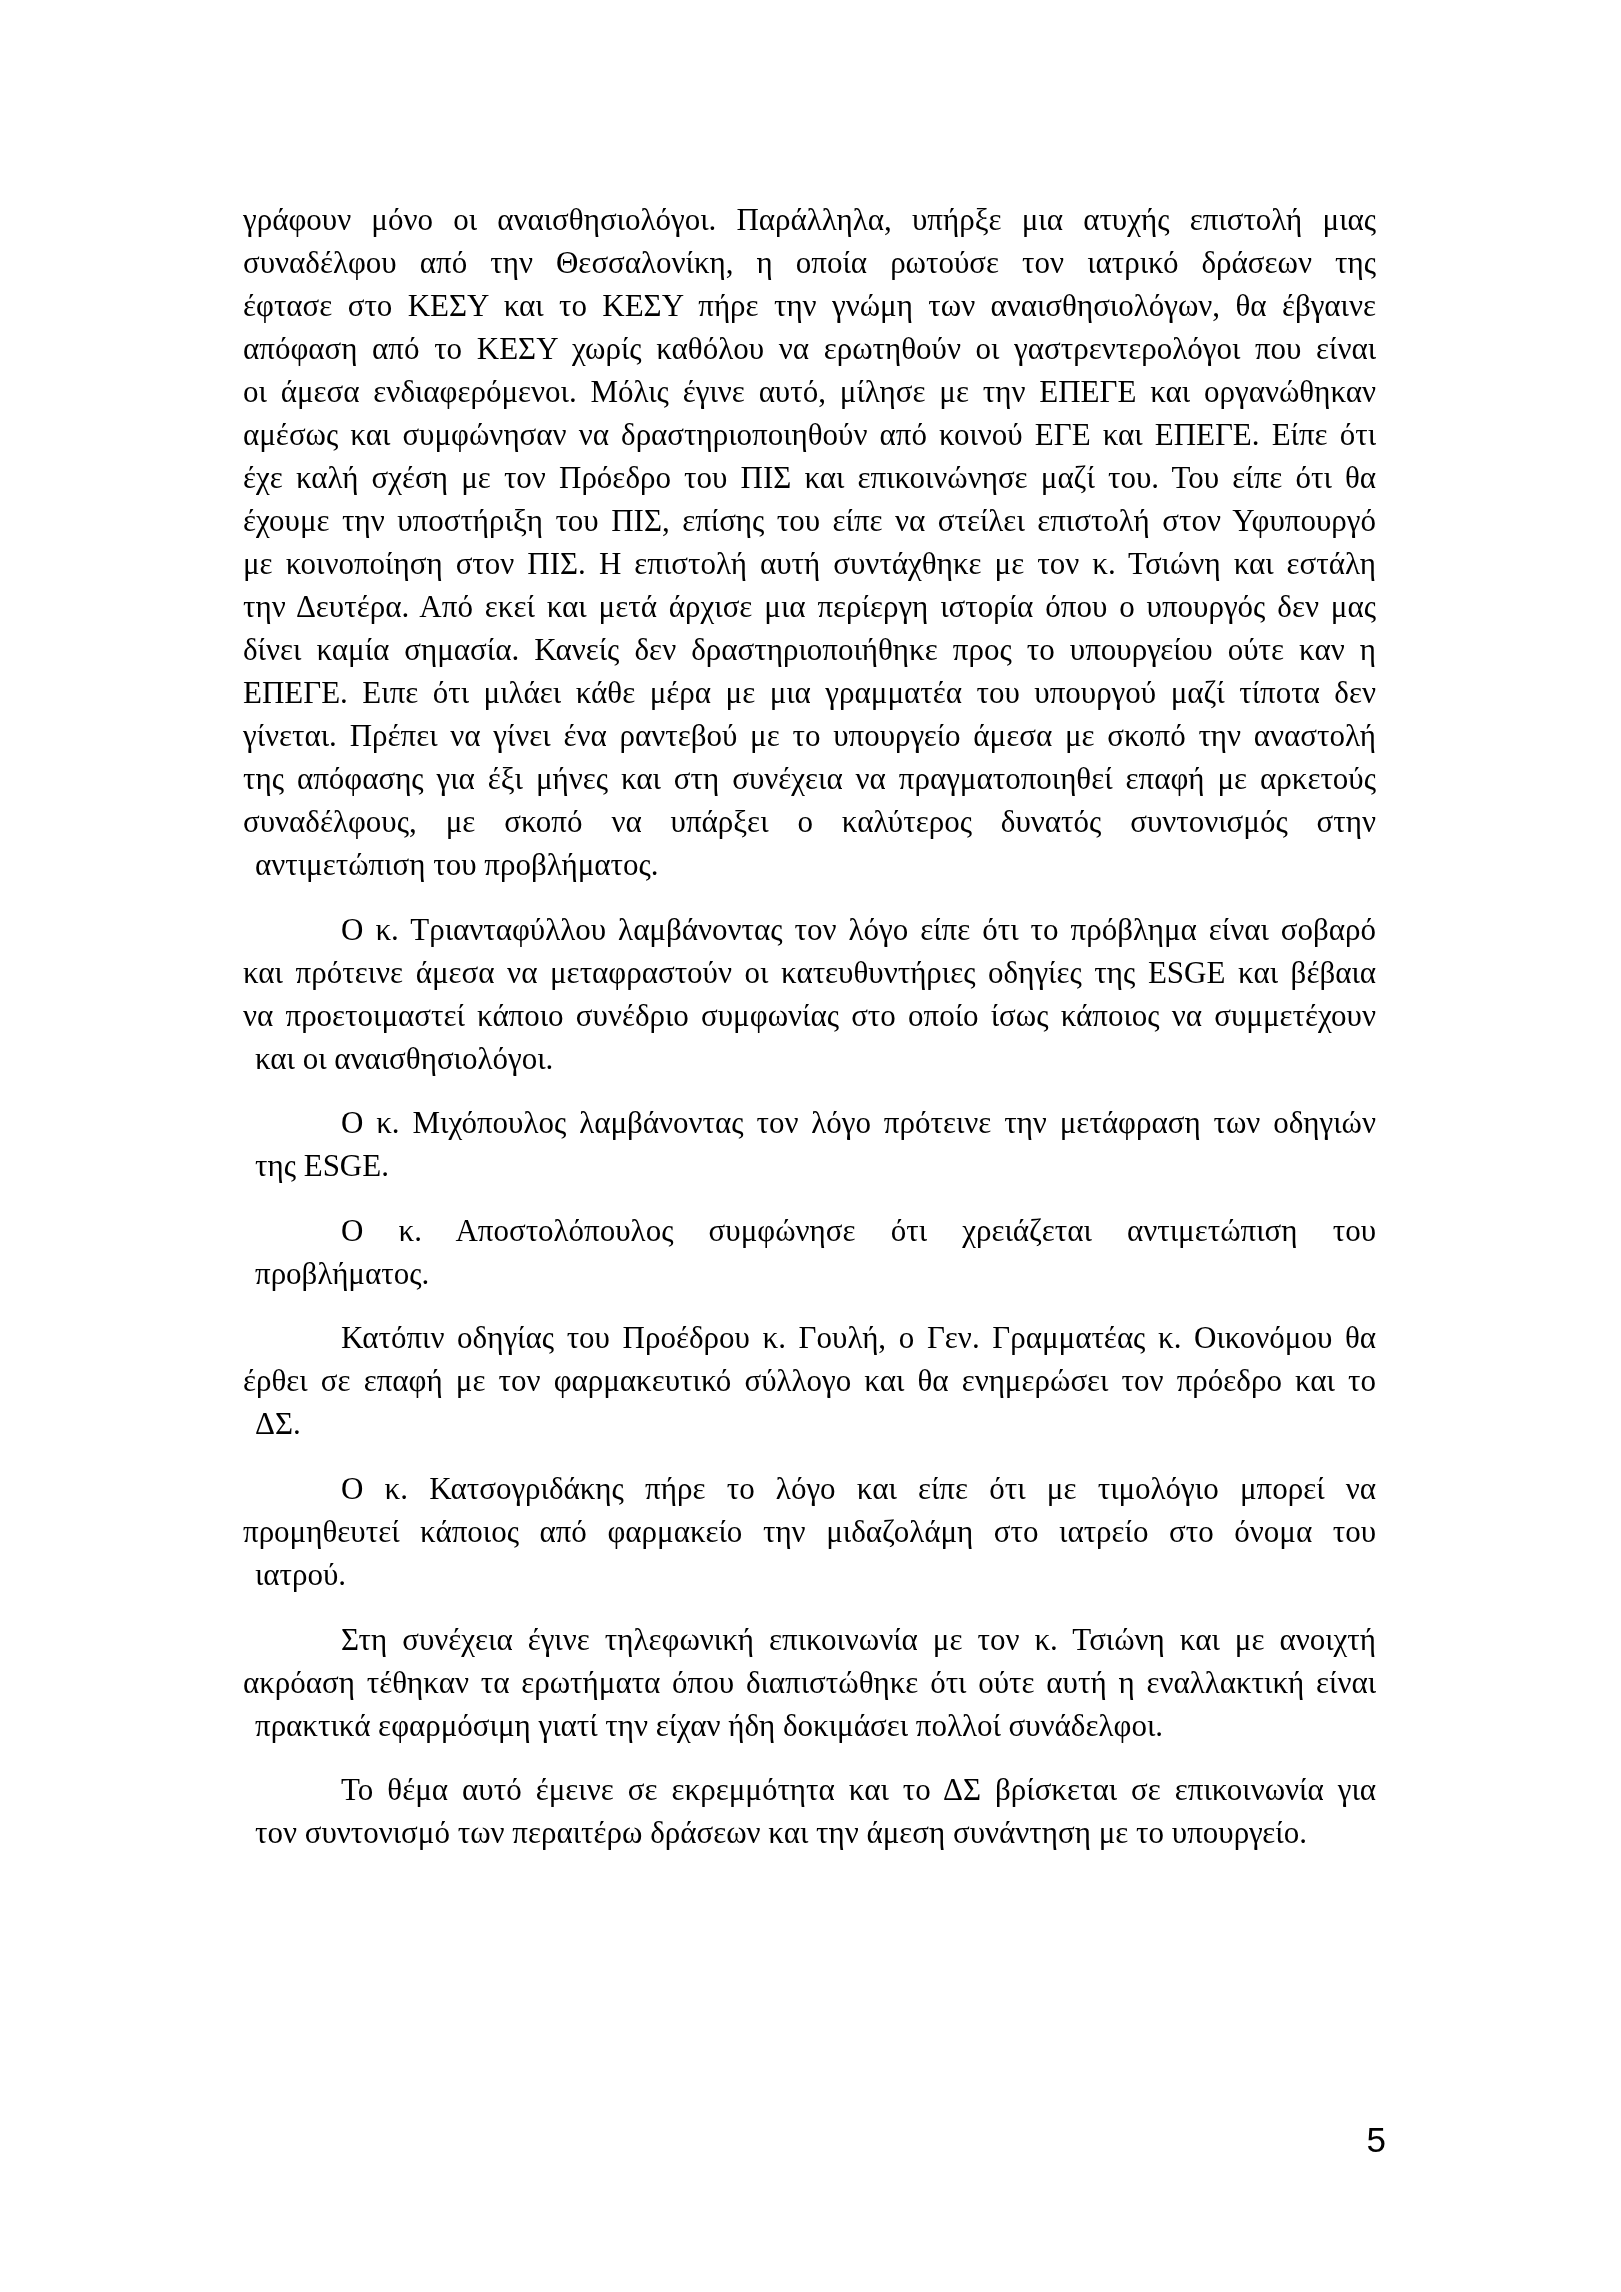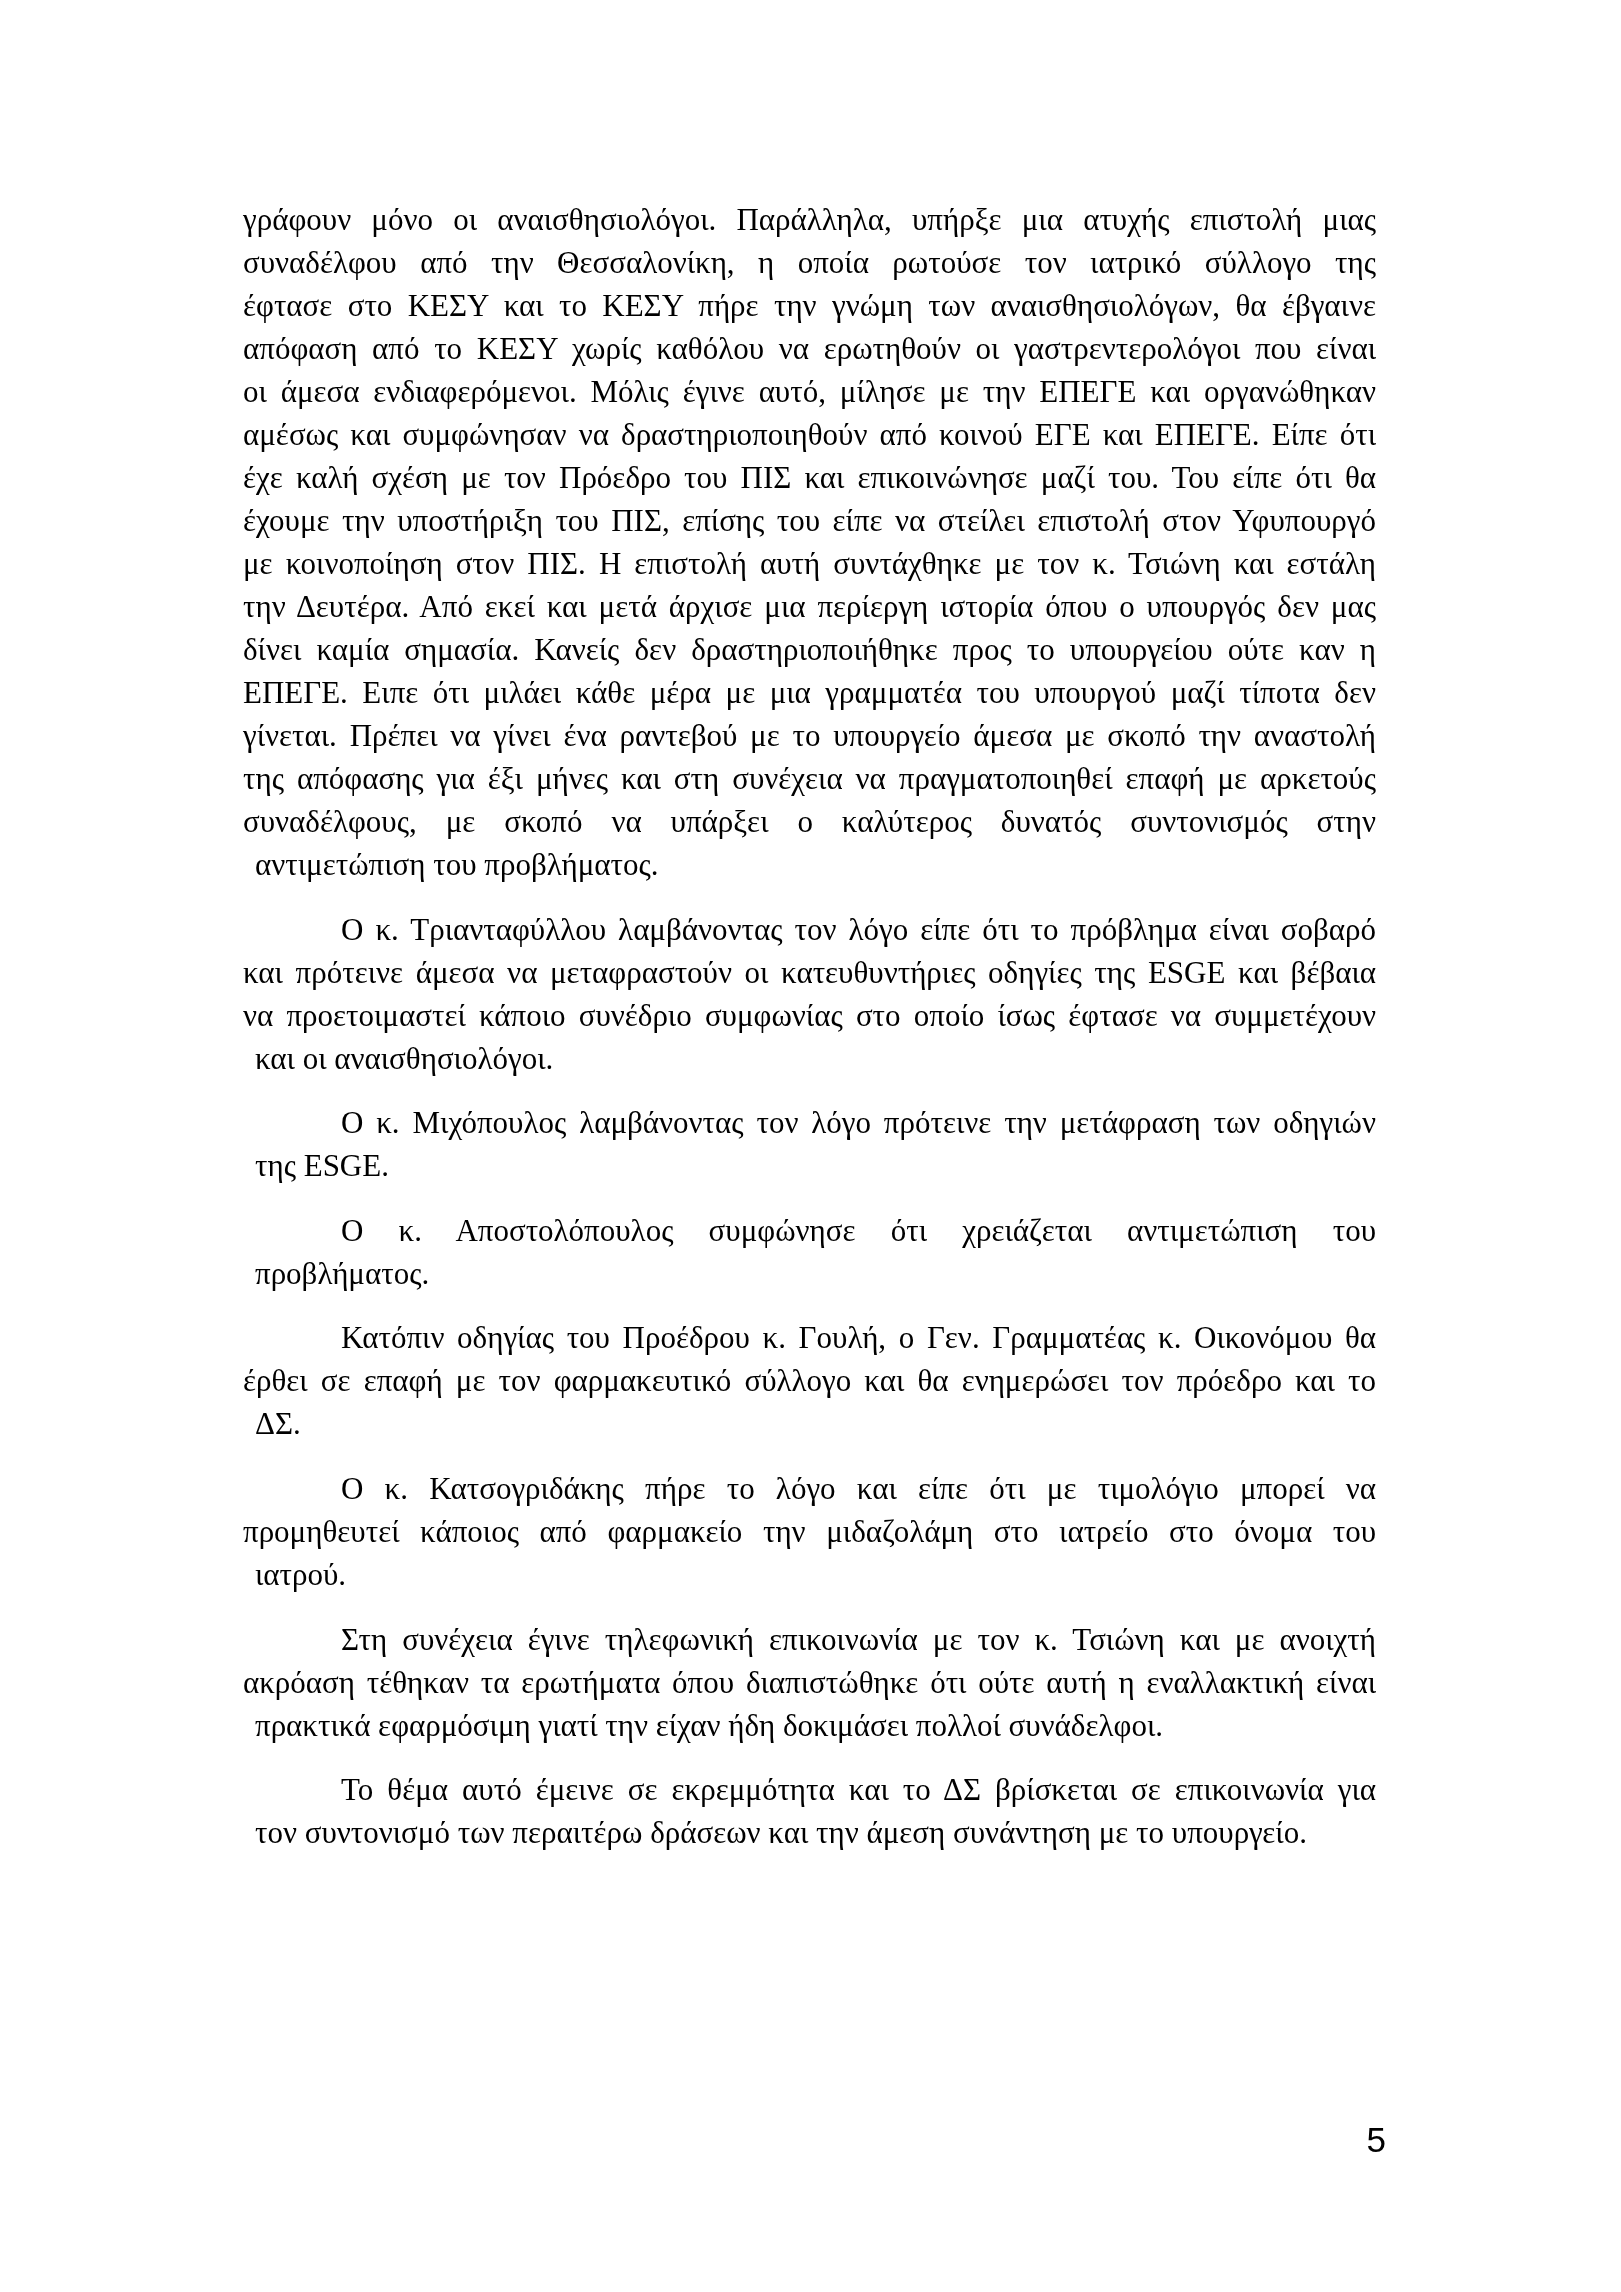--- a/index.html
+++ b/index.html
@@ -51,40 +51,40 @@
     text-align: right;
   }
 </style>
 </head>
 <body>
 
 <div class="page">
   <div class="content">
       <div class="paragraph">
         <div class="line first-line">γράφουν μόνο οι αναισθησιολόγοι. Παράλληλα, υπήρξε μια ατυχής επιστολή μιας</div>
-        <div class="line">συναδέλφου από την Θεσσαλονίκη, η οποία ρωτούσε τον ιατρικό σύλλογο της</div>
+        <div class="line">συναδέλφου από την Θεσσαλονίκη, η οποία ρωτούσε τον ιατρικό δράσεων της</div>
         <div class="line">έφτασε στο ΚΕΣΥ και το ΚΕΣΥ πήρε την γνώμη των αναισθησιολόγων, θα έβγαινε</div>
         <div class="line">απόφαση από το ΚΕΣΥ χωρίς καθόλου να ερωτηθούν οι γαστρεντερολόγοι που είναι</div>
         <div class="line">οι άμεσα ενδιαφερόμενοι. Μόλις έγινε αυτό, μίλησε με την ΕΠΕΓΕ και οργανώθηκαν</div>
         <div class="line">αμέσως και συμφώνησαν να δραστηριοποιηθούν από κοινού ΕΓΕ και ΕΠΕΓΕ. Είπε ότι</div>
         <div class="line">έχε καλή σχέση με τον Πρόεδρο του ΠΙΣ και επικοινώνησε μαζί του. Του είπε ότι θα</div>
         <div class="line">έχουμε την υποστήριξη του ΠΙΣ, επίσης του είπε να στείλει επιστολή στον Υφυπουργό</div>
         <div class="line">με κοινοποίηση στον ΠΙΣ. Η επιστολή αυτή συντάχθηκε με τον κ. Τσιώνη και εστάλη</div>
         <div class="line">την Δευτέρα. Από εκεί και μετά άρχισε μια περίεργη ιστορία όπου ο υπουργός δεν μας</div>
         <div class="line">δίνει καμία σημασία. Κανείς δεν δραστηριοποιήθηκε προς το υπουργείου ούτε καν η</div>
         <div class="line">ΕΠΕΓΕ.  Ειπε ότι μιλάει κάθε μέρα με μια γραμματέα του υπουργού μαζί τίποτα δεν</div>
         <div class="line">γίνεται. Πρέπει να γίνει ένα ραντεβού με το υπουργείο άμεσα με σκοπό την αναστολή</div>
         <div class="line">της απόφασης για έξι μήνες και στη συνέχεια να πραγματοποιηθεί επαφή με αρκετούς</div>
         <div class="line">συναδέλφους, με σκοπό να υπάρξει ο καλύτερος δυνατός συντονισμός στην</div>
         <div class="line last-line">αντιμετώπιση του προβλήματος.</div>
       </div>
       <div class="paragraph indented">
         <div class="line first-line">Ο κ. Τριανταφύλλου λαμβάνοντας τον λόγο είπε ότι το πρόβλημα είναι σοβαρό</div>
         <div class="line">και πρότεινε άμεσα να μεταφραστούν οι κατευθυντήριες οδηγίες της ESGE και βέβαια</div>
-        <div class="line">να προετοιμαστεί κάποιο συνέδριο συμφωνίας στο οποίο ίσως έφτασε να συμμετέχουν</div>
+        <div class="line">να προετοιμαστεί κάποιο συνέδριο συμφωνίας στο οποίο ίσως κάποιος να συμμετέχουν</div>
         <div class="line last-line">και οι αναισθησιολόγοι.</div>
       </div>
       <div class="paragraph indented">
         <div class="line first-line">Ο κ. Μιχόπουλος λαμβάνοντας τον λόγο πρότεινε την μετάφραση των οδηγιών</div>
         <div class="line last-line">της ESGE.</div>
       </div>
       <div class="paragraph indented">
         <div class="line first-line">Ο κ. Αποστολόπουλος συμφώνησε ότι χρειάζεται αντιμετώπιση του</div>
         <div class="line last-line">προβλήματος.</div>
       </div>

